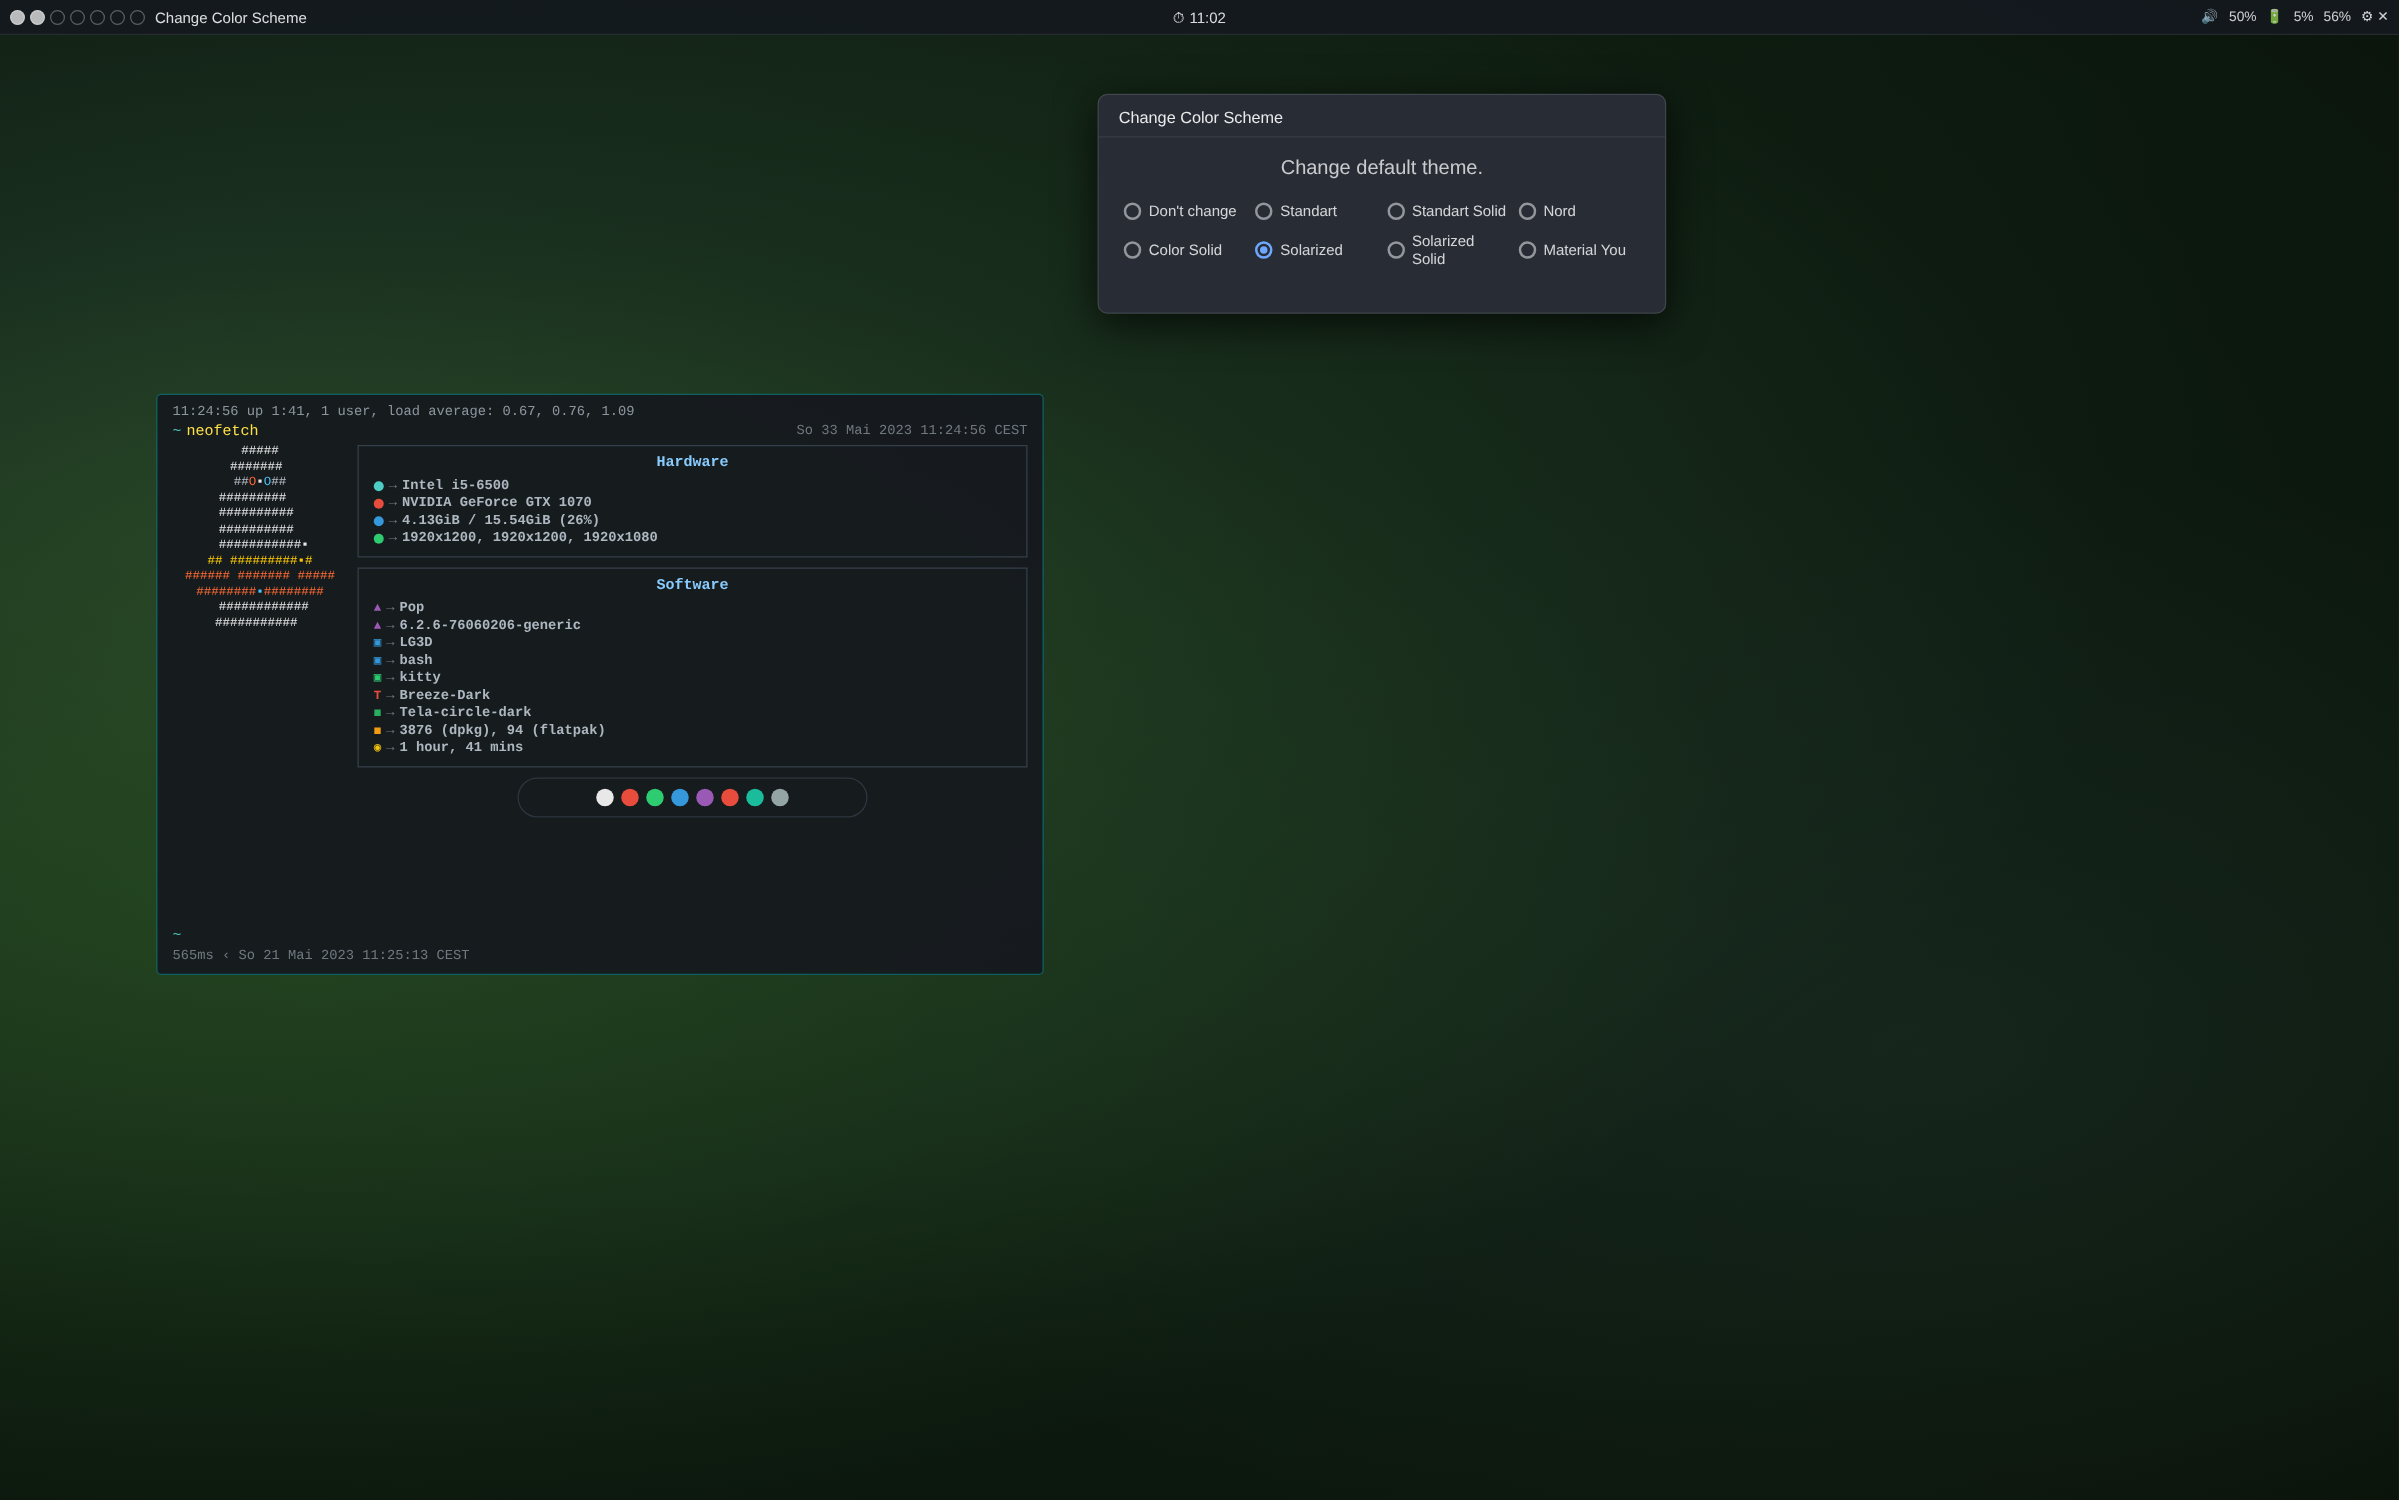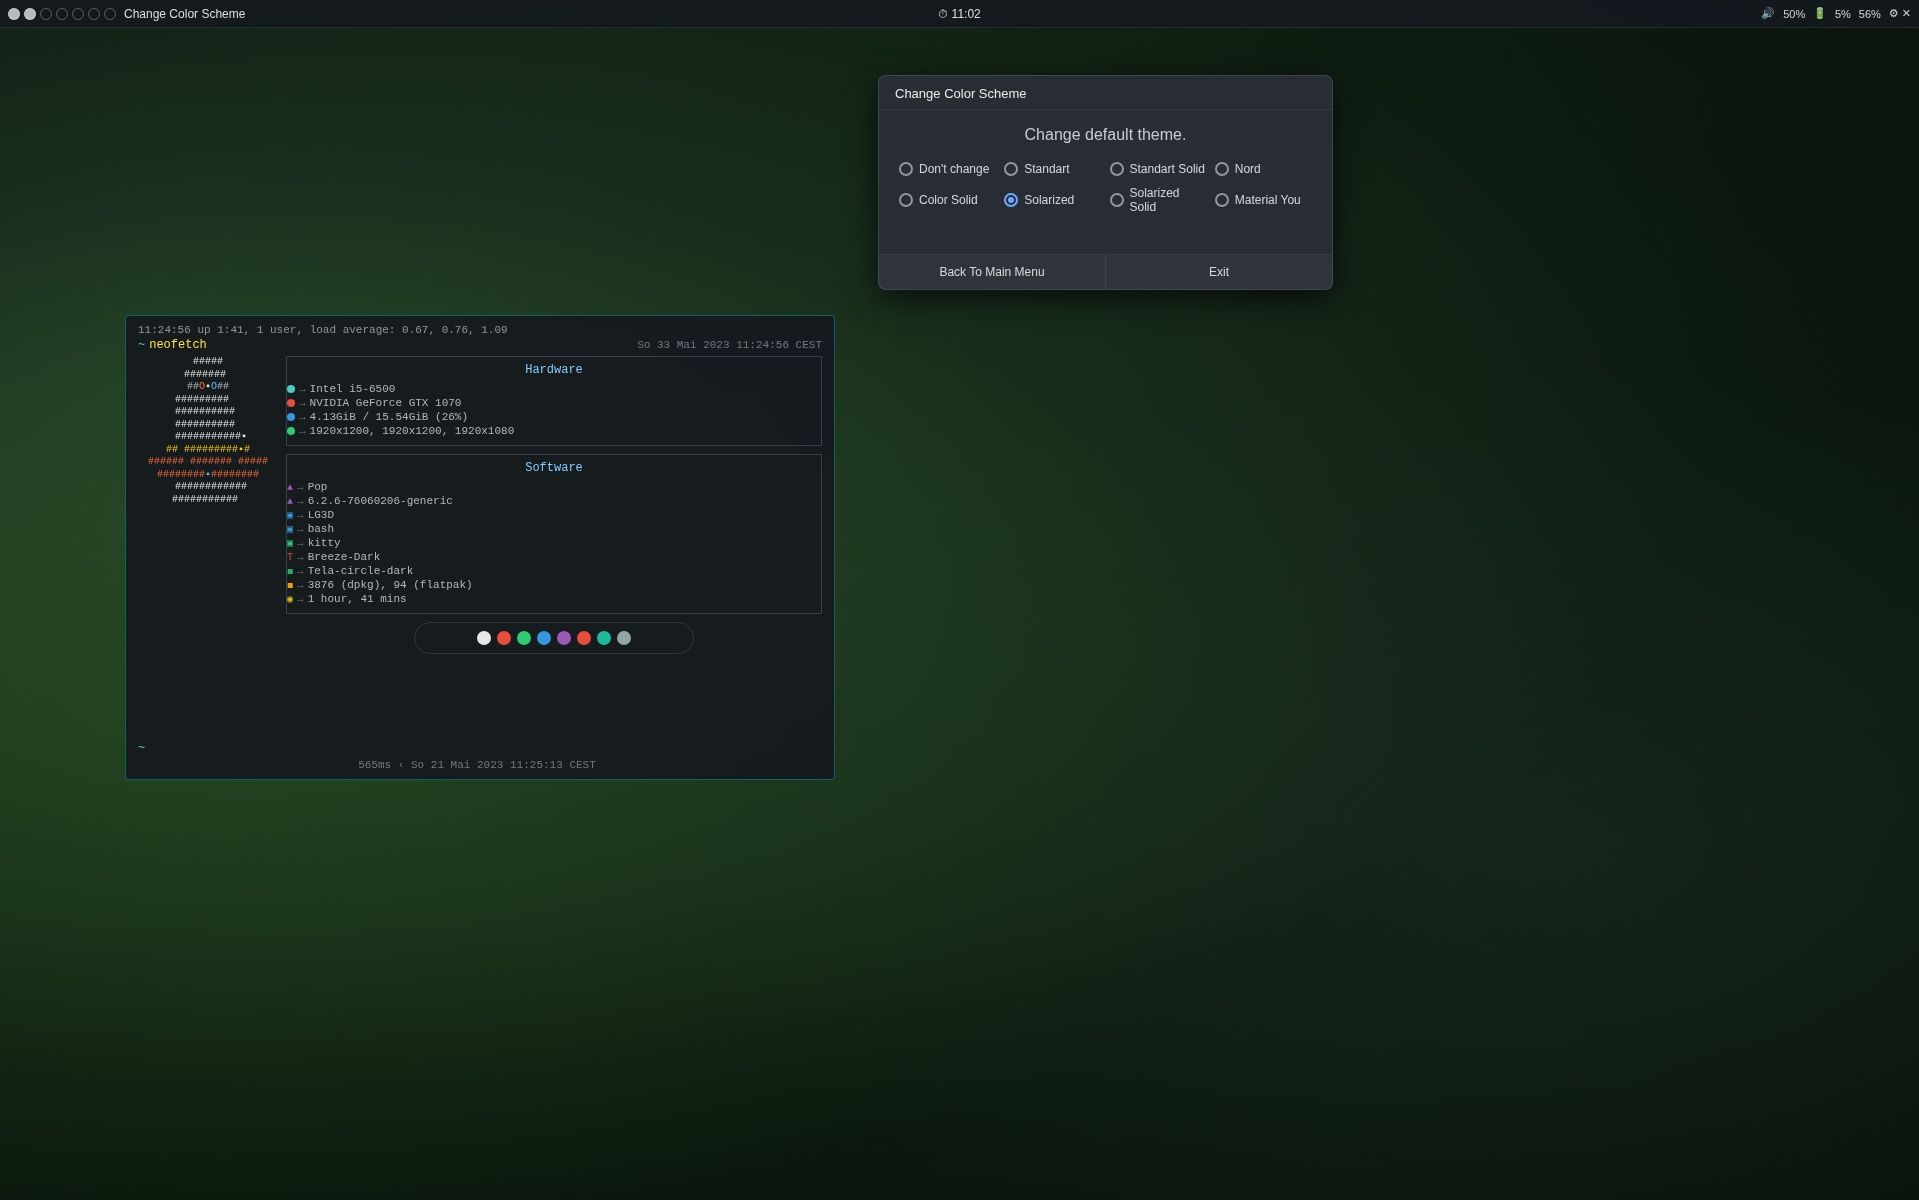--- a/index.html
+++ b/index.html
@@ -217,22 +217,23 @@
       flex: 1;
       padding-left: 8px;
     }
 
     .art-line {
       white-space: pre;
     }
 
     .section-box {
       border: 1px solid rgba(100,120,140,0.4);
-      padding: 6px 0;
+      padding: 6px 12px;
       margin-bottom: 8px;
+      font-weight: bold;
     }
     .section-title {
       text-align: center;
       color: #88ccff;
       margin-bottom: 6px;
       font-size: 12px;
     }
     .info-row {
       display: flex;
       align-items: center;
@@ -337,24 +338,20 @@
       </div>
       <div class="radio-item">
         <div class="radio-circle"></div>
         <span>Solarized Solid</span>
       </div>
       <div class="radio-item">
         <div class="radio-circle"></div>
         <span>Material You</span>
       </div>
     </div>
-  </div>
-  <div class="dialog-buttons">
-    <button class="dialog-btn">Back To Main Menu</button>
-    <button class="dialog-btn">Exit</button>
   </div>
 </div>
 
 <div class="terminal">
   <div class="terminal-content">
     <div class="term-top-line">
       <span>11:24:56 up  1:41,  1 user,  load average: 0.67, 0.76, 1.09</span>
     </div>
     <div style="display:flex; align-items:center; gap:4px; margin-bottom:2px;">
       <span class="term-prompt">~</span>
@@ -464,17 +461,17 @@
           <div class="color-dot" style="background:#e74c3c;"></div>
           <div class="color-dot" style="background:#1abc9c;"></div>
           <div class="color-dot" style="background:#95a5a6;"></div>
         </div>
       </div>
     </div>
 
     <div style="position:absolute; bottom:24px; left:12px;">
       <span class="term-prompt">~</span>
     </div>
-    <div style="position:absolute; bottom:8px; left:12px; right:18px; display:flex; justify-content:center;">
+    <div style="position:absolute; bottom:8px; left:12px; right:18px; display:flex; justify-content:flex-start;">
       <span style="color:rgba(150,160,170,0.7); font-size:11px;">565ms ‹ So 21 Mai 2023 11:25:13 CEST</span>
     </div>
   </div>
 </div>
 
 </body></html>

